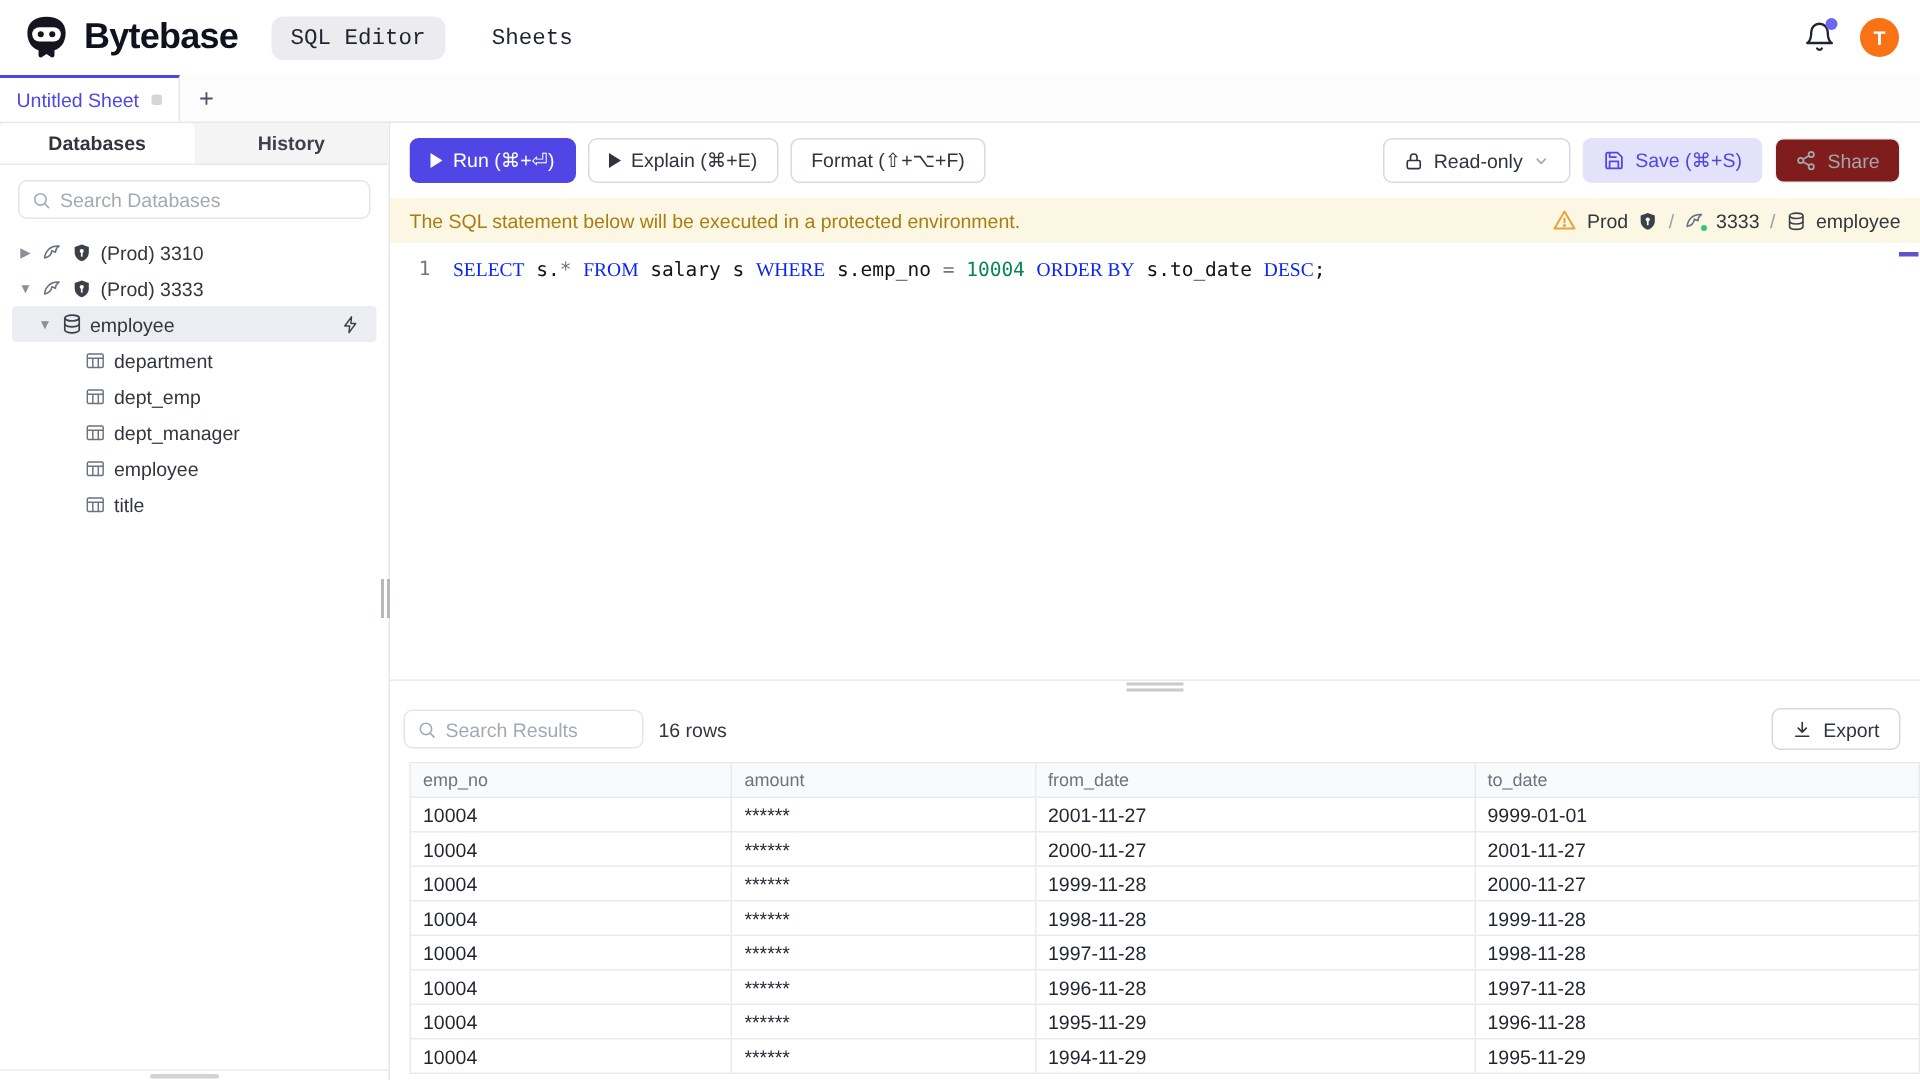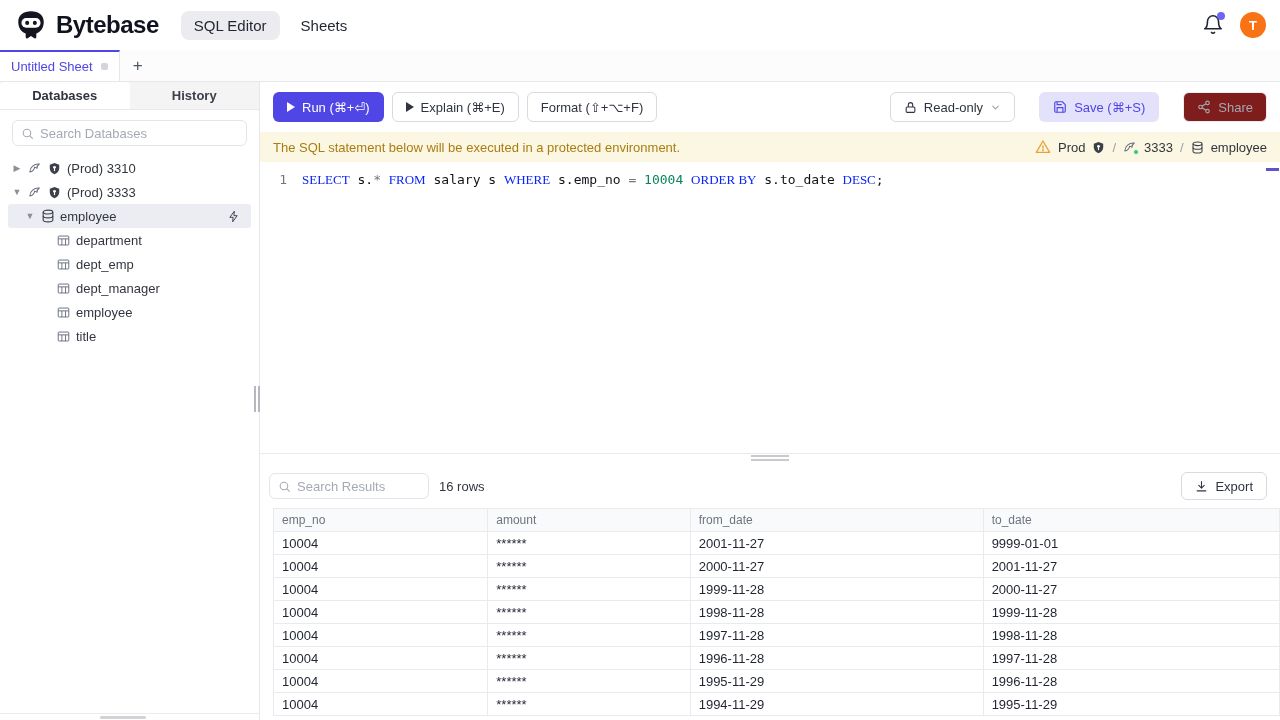--- a/index.html
+++ b/index.html
@@ -5,21 +5,21 @@
   * { margin:0; padding:0; box-sizing:border-box; }
   html,body { width:1280px; height:720px; overflow:hidden; background:#fff;
     font-family:"Liberation Sans","DejaVu Sans",sans-serif; color:#1f2937; }
 
   .app { width:1280px; height:720px; display:flex; flex-direction:column; }
 
   
   .header { height:50px; display:flex; align-items:center; padding:8px 14px; background:#fff; flex:0 0 auto; }
   .brand { display:flex; align-items:center; gap:8px; }
   .brand-name { font-size:24px; font-weight:800; color:#10121f; letter-spacing:-0.5px; }
-  .top-nav { display:flex; align-items:center; gap:8px; margin-left:22px; }
+  .top-nav { display:flex; align-items:center; gap:18px; margin-left:22px;font-family:Liberation Mono, monospace; }
   .nav-pill { font-size:15px; font-weight:500; color:#1f2430; padding:6px 13px; border-radius:8px; cursor:pointer; }
   .nav-pill.active { background:#ececf0; }
   .header-right { margin-left:auto; display:flex; align-items:center; gap:16px; }
   .bell-wrap { position:relative; width:22px; height:22px; }
   .bell-dot { position:absolute; top:-2px; right:-1px; width:8px; height:8px; border-radius:50%; background:#6e66f2; }
   .avatar { width:26px; height:26px; border-radius:50%; background:#f97316; color:#fff; font-size:13px; font-weight:700;
     display:flex; align-items:center; justify-content:center; }
 
   
   .tabstrip { height:32px; display:flex; align-items:stretch; background:#fcfcfc; border-bottom:1px solid #e5e7eb; flex:0 0 auto; }
@@ -60,21 +60,21 @@
   .main { flex:1; display:flex; flex-direction:column; min-width:0; }
   .toolbar { height:50px; display:flex; align-items:center; padding:0 13px; gap:8px; flex:0 0 auto; }
   .btn { display:inline-flex; align-items:center; gap:7px; height:30px; padding:0 13px; border:1px solid transparent;
     border-radius:6px; font-size:13px; font-weight:500; background:#fff; color:#2f3440; cursor:pointer;
     font-family:"Liberation Sans","DejaVu Sans",sans-serif; white-space:nowrap; }
   .btn.primary { background:#4f46e5; color:#fff; }
   .btn.outline { border-color:#d7dade; }
   .btn.soft { background:#e4e2fb; color:#4f46e5; }
   .btn.disabled { background:#7f1d1d; color:#a2a7ae; border-color:#eceef0; cursor:default; }
   .tri { width:0; height:0; border-left:8px solid currentColor; border-top:5px solid transparent; border-bottom:5px solid transparent; display:inline-block; }
-  .toolbar-right { margin-left:auto; display:flex; align-items:center; gap:24px; }
+  .toolbar-right { margin-left:auto; display:flex; align-items:center; gap:8px; }
 
   .banner { height:30px; background:#fbf7e3; display:flex; align-items:center; padding:0 13px; font-size:13px; flex:0 0 auto; }
   .banner-msg { color:#aa7d12; }
   .banner-right { margin-left:auto; display:flex; align-items:center; gap:7px; color:#32363e; }
   .banner-sep { color:#9aa0a8; }
   .conn { position:relative; display:flex; align-items:center; }
   .conn-dot { position:absolute; right:-2px; bottom:-1px; width:6px; height:6px; border-radius:50%; background:#34c77b; border:1px solid #fbf7e3; }
 
   .editor { flex:1; background:#fff; position:relative; min-height:0; }
   .code-line { display:flex; align-items:center; height:19px; margin-top:8px; font-family:"DejaVu Sans Mono",monospace; font-size:13px; }

